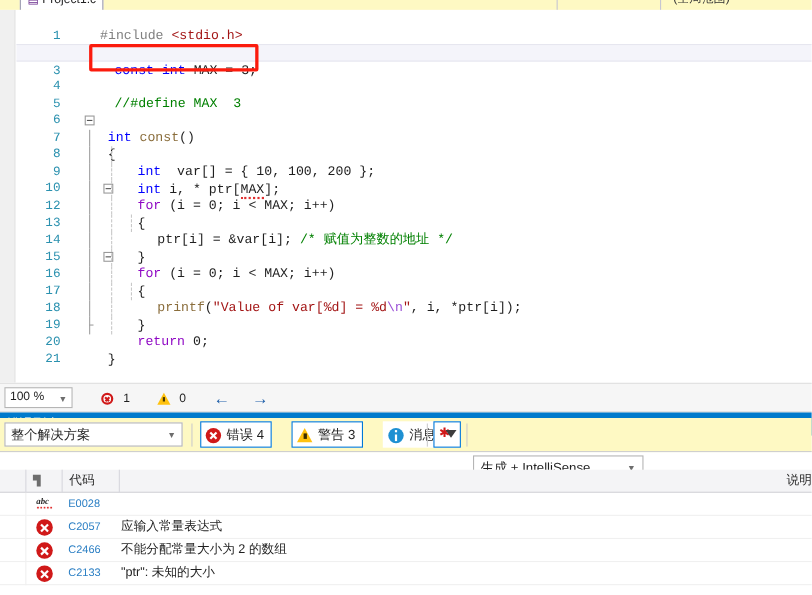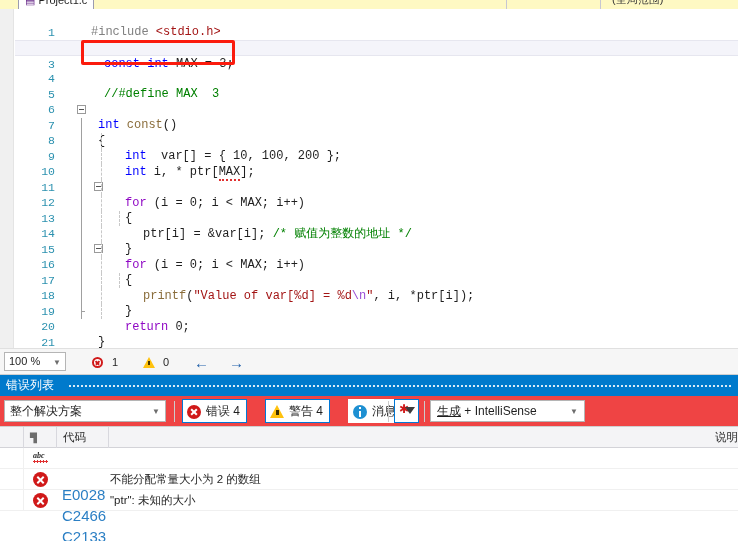--- a/index.html
+++ b/index.html
@@ -161,22 +161,22 @@
   .el-title .dots {
     position:absolute; left:68px; top:0; right:6px; height:21px;
   }
   .el-title .dots::before{
     content:""; position:absolute; left:0; top:9px; right:0; height:3px;
     background-image:radial-gradient(circle, #ffffff 0.8px, transparent 1px);
     background-size:4px 4px; opacity:.85;
   }
 
   .el-toolbar {
-    position:absolute; left:0; top:21px; width:738px; height:31px;
-    background:#ef4444; border-bottom:1px solid #cfcfcf;
+    position:absolute; left:0; top:5px; width:738px; height:31px;
+    background:#fef9c3; border-bottom:1px solid #cfcfcf;
   }
   .scope-combo {
     position:absolute; left:4px; top:4px; width:162px; height:22px;
     background:#fff; border:1px solid #b5b5b5;
     font-size:12px; color:#1f1f1f; line-height:20px; padding-left:5px;
   }
   .scope-combo .caret{
     position:absolute; right:5px; top:0; color:#6d6d6d; font-size:8px; line-height:22px;
   }
   .sep {
@@ -256,21 +256,21 @@
   }
   .el-head .hc .sorticon{ color:#6d6d6d; font-size:9px; }
 
   .el-rows { position:absolute; left:0; top:73px; width:738px; bottom:0; }
   .el-row {
     position:relative; height:21px; line-height:21px;
     border-bottom:1px solid #f0f0f0;
   }
   .el-row .ric { position:absolute; left:33px; top:3px; width:15px; height:15px; }
   .el-row .rcode {
-    position:absolute; left:62px; font-size:15px; color:#2b7fc4;margin-top:36px;
+    position:absolute; left:62px; font-size:10px; color:#2b7fc4;
   }
   .el-row .rdesc {
     position:absolute; left:110px; font-size:11.5px; color:#1f1f1f;
   }
   .el-row .gut1 { position:absolute; left:0; top:0; width:24px; height:21px; border-right:1px solid #f0f0f0;}
 
   .ico-abc {
     position:relative; display:block; width:15px; height:14px;
     font-family:"Liberation Serif", serif; font-size:8px; color:#2b2b2b;
     line-height:9px; font-weight:bold;
@@ -365,26 +365,20 @@
         <span class="txt" style="left:110px;"><span class="kw">int</span>  <span class="pl">var[] = { 10, 100, 200 };</span></span>
       </div>
 
       <div class="line">
         <span class="ln">10</span>
         <span class="foldline"></span>
         <span class="foldline2"></span>
         <span class="txt" style="left:110px;"><span class="kw">int</span> <span class="pl">i, * ptr[</span><span class="pl squig">MAX</span><span class="pl">];</span></span>
       </div>
 
-      <div class="line">
-        <span class="ln">11</span>
-        <span class="foldline"></span>
-        <span class="foldline2"></span>
-        <span class="txt"></span>
-      </div>
 
       <div class="line">
         <span class="ln">12</span>
         <span class="foldline"></span>
         <span class="fold" style="left:79px;"><i class="foldbox"></i></span>
         <span class="foldline2"></span>
         <span class="txt" style="left:110px;"><span class="kwc">for</span> <span class="pl">(i = 0; i &lt; MAX; i++)</span></span>
       </div>
 
       <div class="line">
@@ -489,40 +483,40 @@
         <span class="ti">
             <i class="ico-err"></i>
           </span>
         <span>错误 4</span>
       </div>
 
       <div class="tgl" style="left:265px;">
         <span class="ti">
             <i class="ico-warn"></i>
           </span>
-        <span>警告 4</span>
+        <span>警告 3</span>
       </div>
 
       <div class="tgl" style="left:348px; border-color:transparent;">
         <span class="ti">
             <i class="ico-info"></i>
           </span>
         <span>消息 0</span>
       </div>
 
       <div class="sep" style="left:388px;"></div>
 
       <div class="filter-btn" style="left:394px;">
         <span class="fi">✱</span>
         <span class="fv"></span>
       </div>
 
       <div class="sep" style="left:424px;"></div>
 
-      <div class="build-combo" style="left:430px;">
+      <div class="build-combo" style="left:430px;margin-top:30px;">
         <u>生成</u><span> + IntelliSense</span>
         <span class="caret">▼</span>
       </div>
 
     </div>
 
     <div class="el-head">
       <div class="hc" style="left:0; width:24px;"></div>
       <div class="hc" style="left:24px; width:33px;"><span class="sorticon">▜</span></div>
       <div class="hc" style="left:57px; width:52px;">代码</div>
@@ -532,20 +526,28 @@
     <div class="el-rows">
 
       <div class="el-row">
         <span class="gut1"></span>
         <span class="ric">
           <i class="ico-abc">abc<span class="sq"></span></i>
         </span>
         <span class="rcode">E0028</span>
       </div>
 
+      <div class="el-row">
+        <span class="gut1"></span>
+        <span class="ric">
+            <i class="ico-err-sm"></i>
+          </span>
+        <span class="rcode">C2057</span>
+        <span class="rdesc">应输入常量表达式</span>
+      </div>
 
       <div class="el-row">
         <span class="gut1"></span>
         <span class="ric">
             <i class="ico-err-sm"></i>
           </span>
         <span class="rcode">C2466</span>
         <span class="rdesc">不能分配常量大小为 2 的数组</span>
       </div>
 

